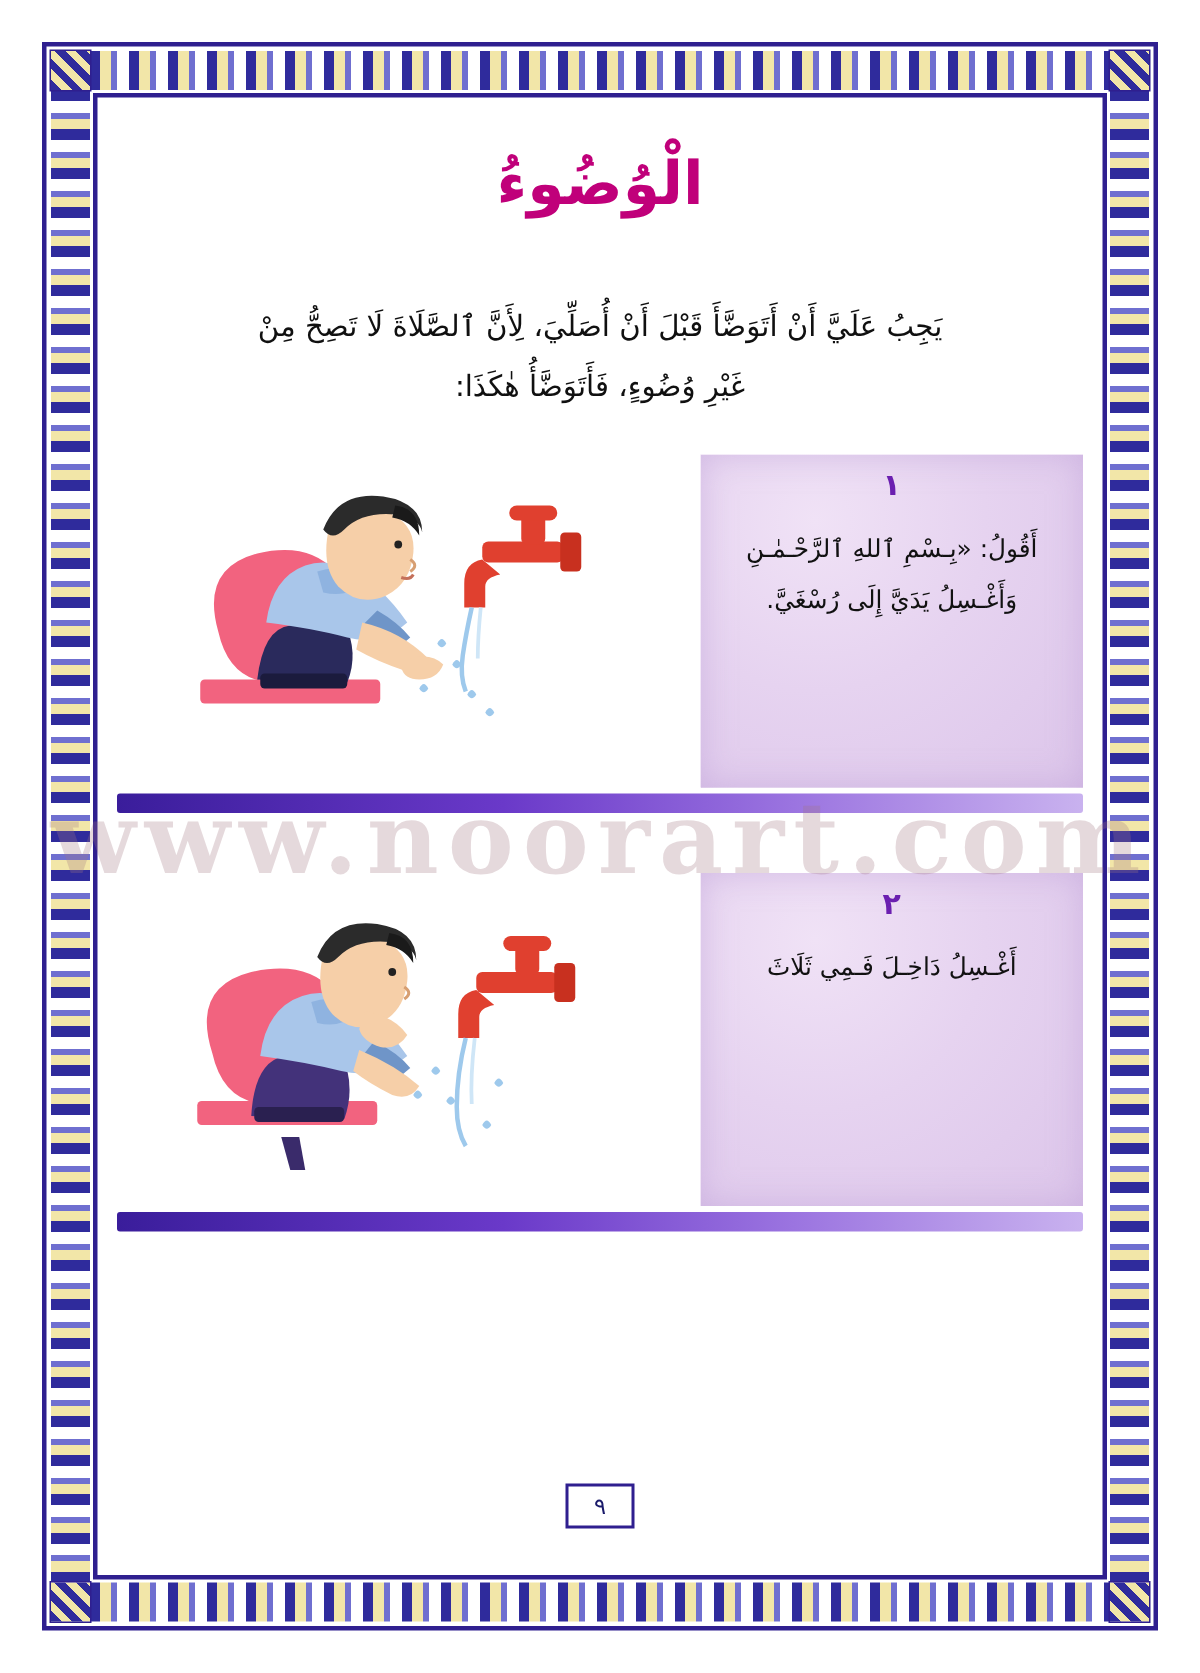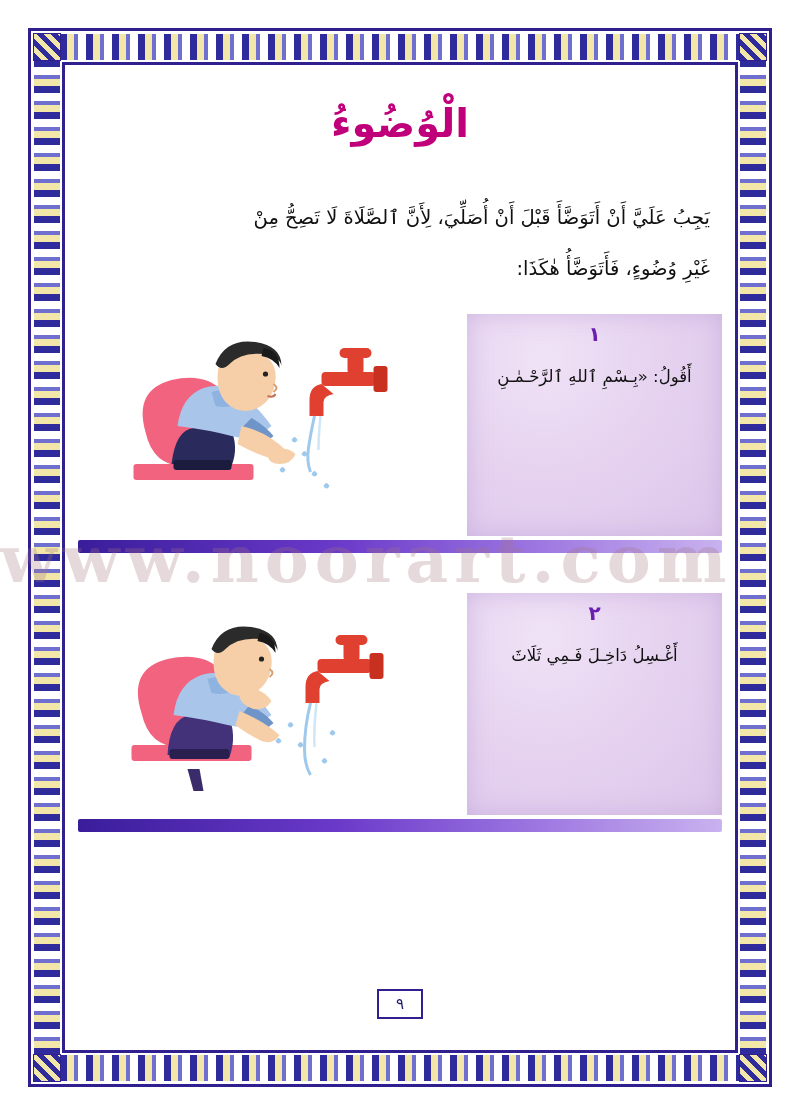--- a/index.html
+++ b/index.html
@@ -105,32 +105,32 @@
     font-family: "DejaVu Sans", sans-serif;
     font-weight: bold;
     font-size: 40px;
     margin-top: 22px;
     letter-spacing: 0;
     direction: rtl;
   }
 
   .intro {
     margin: 26px 12px 0 12px;
-    text-align: right;
+    text-align: center;
     direction: rtl;
     font-size: 19.5px;
     line-height: 1.95;
     color: #101010;
     font-family: "DejaVu Sans", sans-serif;
   }
   .intro .line {
     display: block;
   }
   .intro .line-2 {
-    margin-top: 13px;
+    margin-top: 2px;
   }
 
   
   .steps {
     margin-top: 26px;
     display: flex;
     flex-direction: column;
     gap: 40px;
   }
 
@@ -210,21 +210,21 @@
     background: #ffffff;
     font-family: "DejaVu Sans", sans-serif;
   }
 
   
   .watermark {
     position: absolute;
     left: 0;
     right: 0;
     top: 520px;
-    text-align: left;
+    text-align: center;
     font-family: "DejaVu Serif", serif;
     font-size: 66px;
     letter-spacing: 6px;
     color: rgba(160, 120, 130, 0.28);
     pointer-events: none;
     direction: ltr;
     white-space: nowrap;
     font-weight: bold;
   }
 </style>
@@ -255,20 +255,21 @@
 
     <div class="steps">
 
       <div class="step-wrap">
         <div class="step">
 
           <div class="step-card">
             <div class="step-number">١</div>
             <div class="step-text">
               <span class="ln">أَقُولُ: «بِـسْمِ ٱللهِ ٱلرَّحْـمٰـنِ</span>
+              <span class="ln">وَأَغْـسِلُ يَدَيَّ إِلَى رُسْغَيَّ.</span>
             </div>
           </div>
 
           <div class="step-illo">
             <svg class="illo-svg" viewBox="0 0 300 222" preserveAspectRatio="xMidYMid meet">
 
               <path d="M30 118 q-12 -42 26 -52 q34 -8 52 12 q18 20 8 48 q-8 24 -44 26 q-34 2 -42 -34z" fill="#f2637f"></path>
               <rect x="18" y="150" width="120" height="16" rx="3" fill="#f2637f"></rect>
 
               <path d="M56 150 q4 -34 22 -36 l36 -2 q10 20 2 40z" fill="#2a2a5c"></path>

